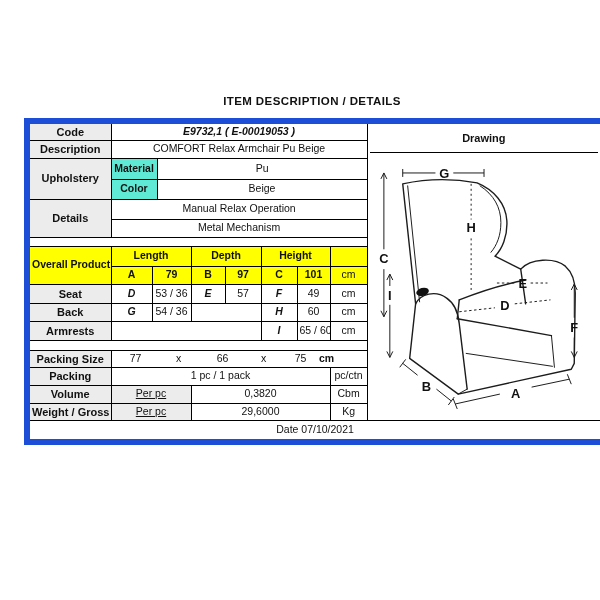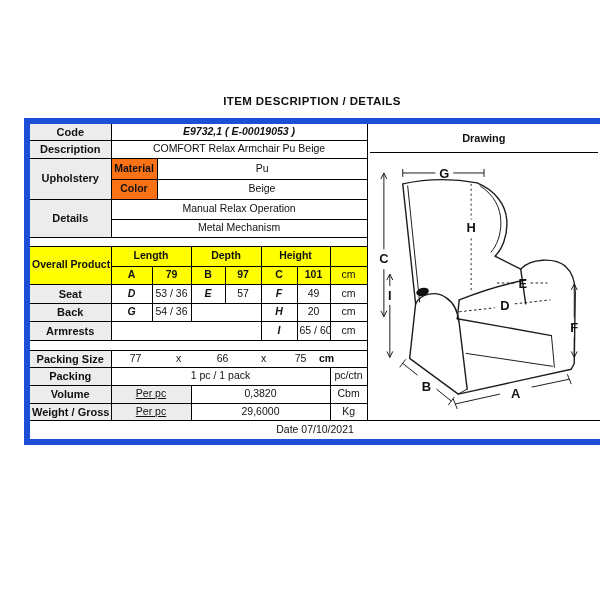--- a/index.html
+++ b/index.html
@@ -6,21 +6,21 @@
   #page{position:relative;width:516px;height:600px;background:#ffffff;
         font-family:"Liberation Sans",sans-serif;color:#111;margin-left:12px;}
   #doc-title{position:absolute;left:12px;top:95px;width:576px;text-align:center;
              font-size:11.5px;font-weight:bold;letter-spacing:.4px;}
   table.spec{position:absolute;left:12px;top:118px;width:576px;
              border-collapse:collapse;table-layout:fixed;
              border:6px solid #1d4ed8;font-size:10.5px;}
   table.spec td{border:1px solid #000;padding:0 2px;text-align:center;
                 vertical-align:middle;overflow:hidden;white-space:nowrap;line-height:1.1;}
   td.lbl{text-align:left;font-weight:bold;background:#ececec;padding-left:5px;font-size:11px;}
-  td.sub{font-weight:bold;background:#f97316;text-align:left;padding-left:5px;}
+  td.sub{font-weight:bold;background:#5eead4;text-align:left;padding-left:5px;}
   td.hl{background:#ffff00;font-weight:bold;}
   td.hl-lbl{background:#ffff00;font-weight:bold;text-align:center;white-space:normal;line-height:1.25;}
   td.key{font-weight:bold;font-style:italic;}
   td.unit{text-align:left;padding-left:3px;}
   td.gray{background:#ececec;text-decoration:underline;}
   td.spacer{background:#ffffff;}
   td.packsize{position:relative;}
   td.packsize span{position:absolute;top:50%;transform:translate(-50%,-50%);}
   td.drawcell{padding:0;vertical-align:top;background:#fff;}
   .dwrap{position:relative;width:100%;height:100%;text-align:center;}
@@ -154,21 +154,21 @@
       <td>49</td>
       <td class="unit">cm</td>
     </tr>
 
     <tr style="height:18px">
       <td class="lbl">Back</td>
       <td class="key">G</td>
       <td colspan="2">54 / 36</td>
       <td colspan="2"></td>
       <td class="key">H</td>
-      <td>20</td>
+      <td>60</td>
       <td class="unit">cm</td>
     </tr>
 
     <tr style="height:19px">
       <td class="lbl">Armrests</td>
       <td colspan="5"></td>
       <td class="key">I</td>
       <td>65 / 60</td>
       <td class="unit">cm</td>
     </tr>

